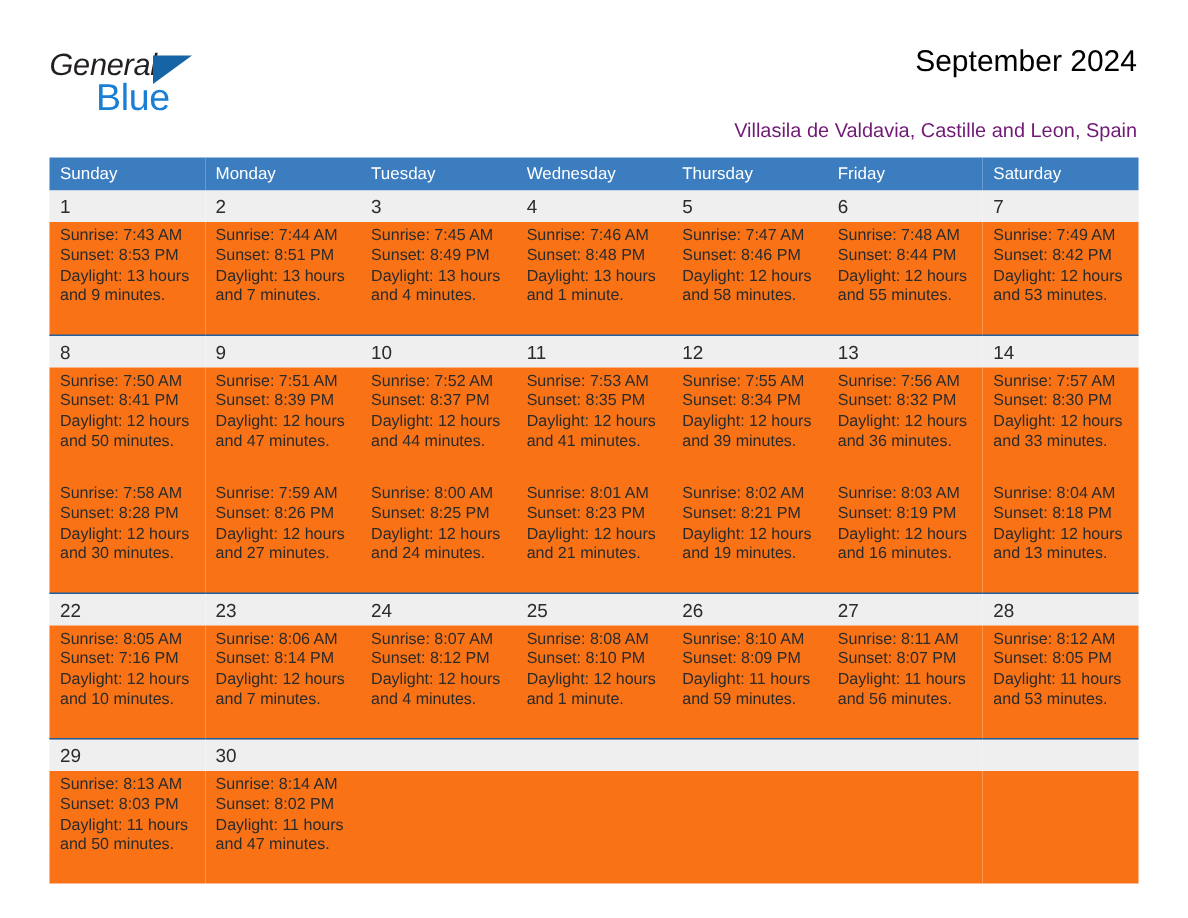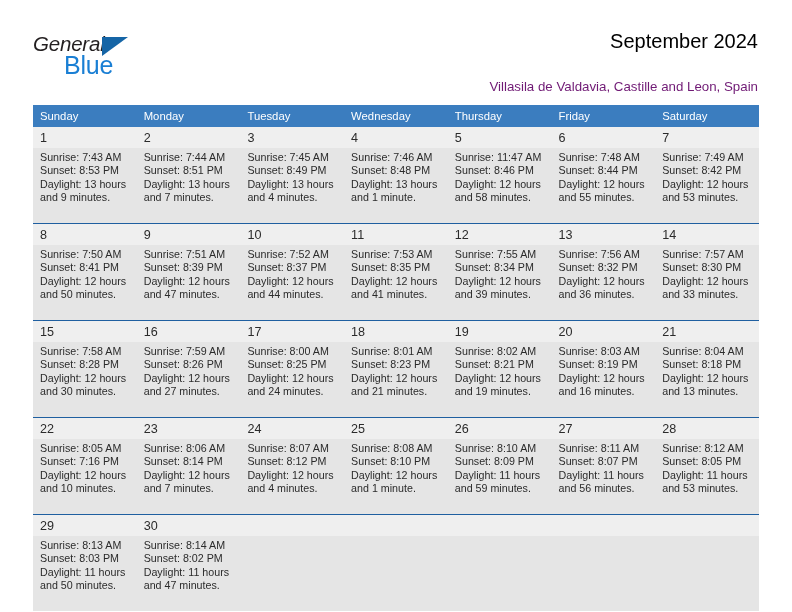--- a/index.html
+++ b/index.html
@@ -116,21 +116,21 @@
     font-size: 12.6px;
     color: #2b2b2b;
     padding: 4px 0 3px 7px;
     vertical-align: top;
     height: 14px;
   }
   tbody tr.first-week td.daynum {
     border-top: none;
   }
   tbody tr.detail-row td {
-    background: #e5e5e5;
+    background: #f97316;
     vertical-align: top;
     padding: 3px 6px 10px 7px;
     height: 62px;
   }
   .detail {
     font-size: 10.7px;
     line-height: 13.4px;
     color: #2b2b2b;
   }
   .detail div {
@@ -215,21 +215,21 @@
           <td>
               <div class="detail">
             <div>Sunrise: 7:46 AM</div>
             <div>Sunset: 8:48 PM</div>
             <div>Daylight: 13 hours</div>
             <div>and 1 minute.</div>
           </div>
             </td>
           <td>
               <div class="detail">
-            <div>Sunrise: 11:47 AM</div>
+            <div>Sunrise: 7:47 AM</div>
             <div>Sunset: 8:46 PM</div>
             <div>Daylight: 12 hours</div>
             <div>and 58 minutes.</div>
           </div>
             </td>
           <td>
               <div class="detail">
             <div>Sunrise: 7:48 AM</div>
             <div>Sunset: 8:44 PM</div>
             <div>Daylight: 12 hours</div>
@@ -307,29 +307,20 @@
           <td>
               <div class="detail">
             <div>Sunrise: 7:57 AM</div>
             <div>Sunset: 8:30 PM</div>
             <div>Daylight: 12 hours</div>
             <div>and 33 minutes.</div>
           </div>
             </td>
         </tr>
 
-        <tr class="daynum-row">
-          <td class="daynum">15</td>
-          <td class="daynum">16</td>
-          <td class="daynum">17</td>
-          <td class="daynum">18</td>
-          <td class="daynum">19</td>
-          <td class="daynum">20</td>
-          <td class="daynum">21</td>
-        </tr>
         <tr class="detail-row">
           <td>
               <div class="detail">
             <div>Sunrise: 7:58 AM</div>
             <div>Sunset: 8:28 PM</div>
             <div>Daylight: 12 hours</div>
             <div>and 30 minutes.</div>
           </div>
             </td>
           <td>

